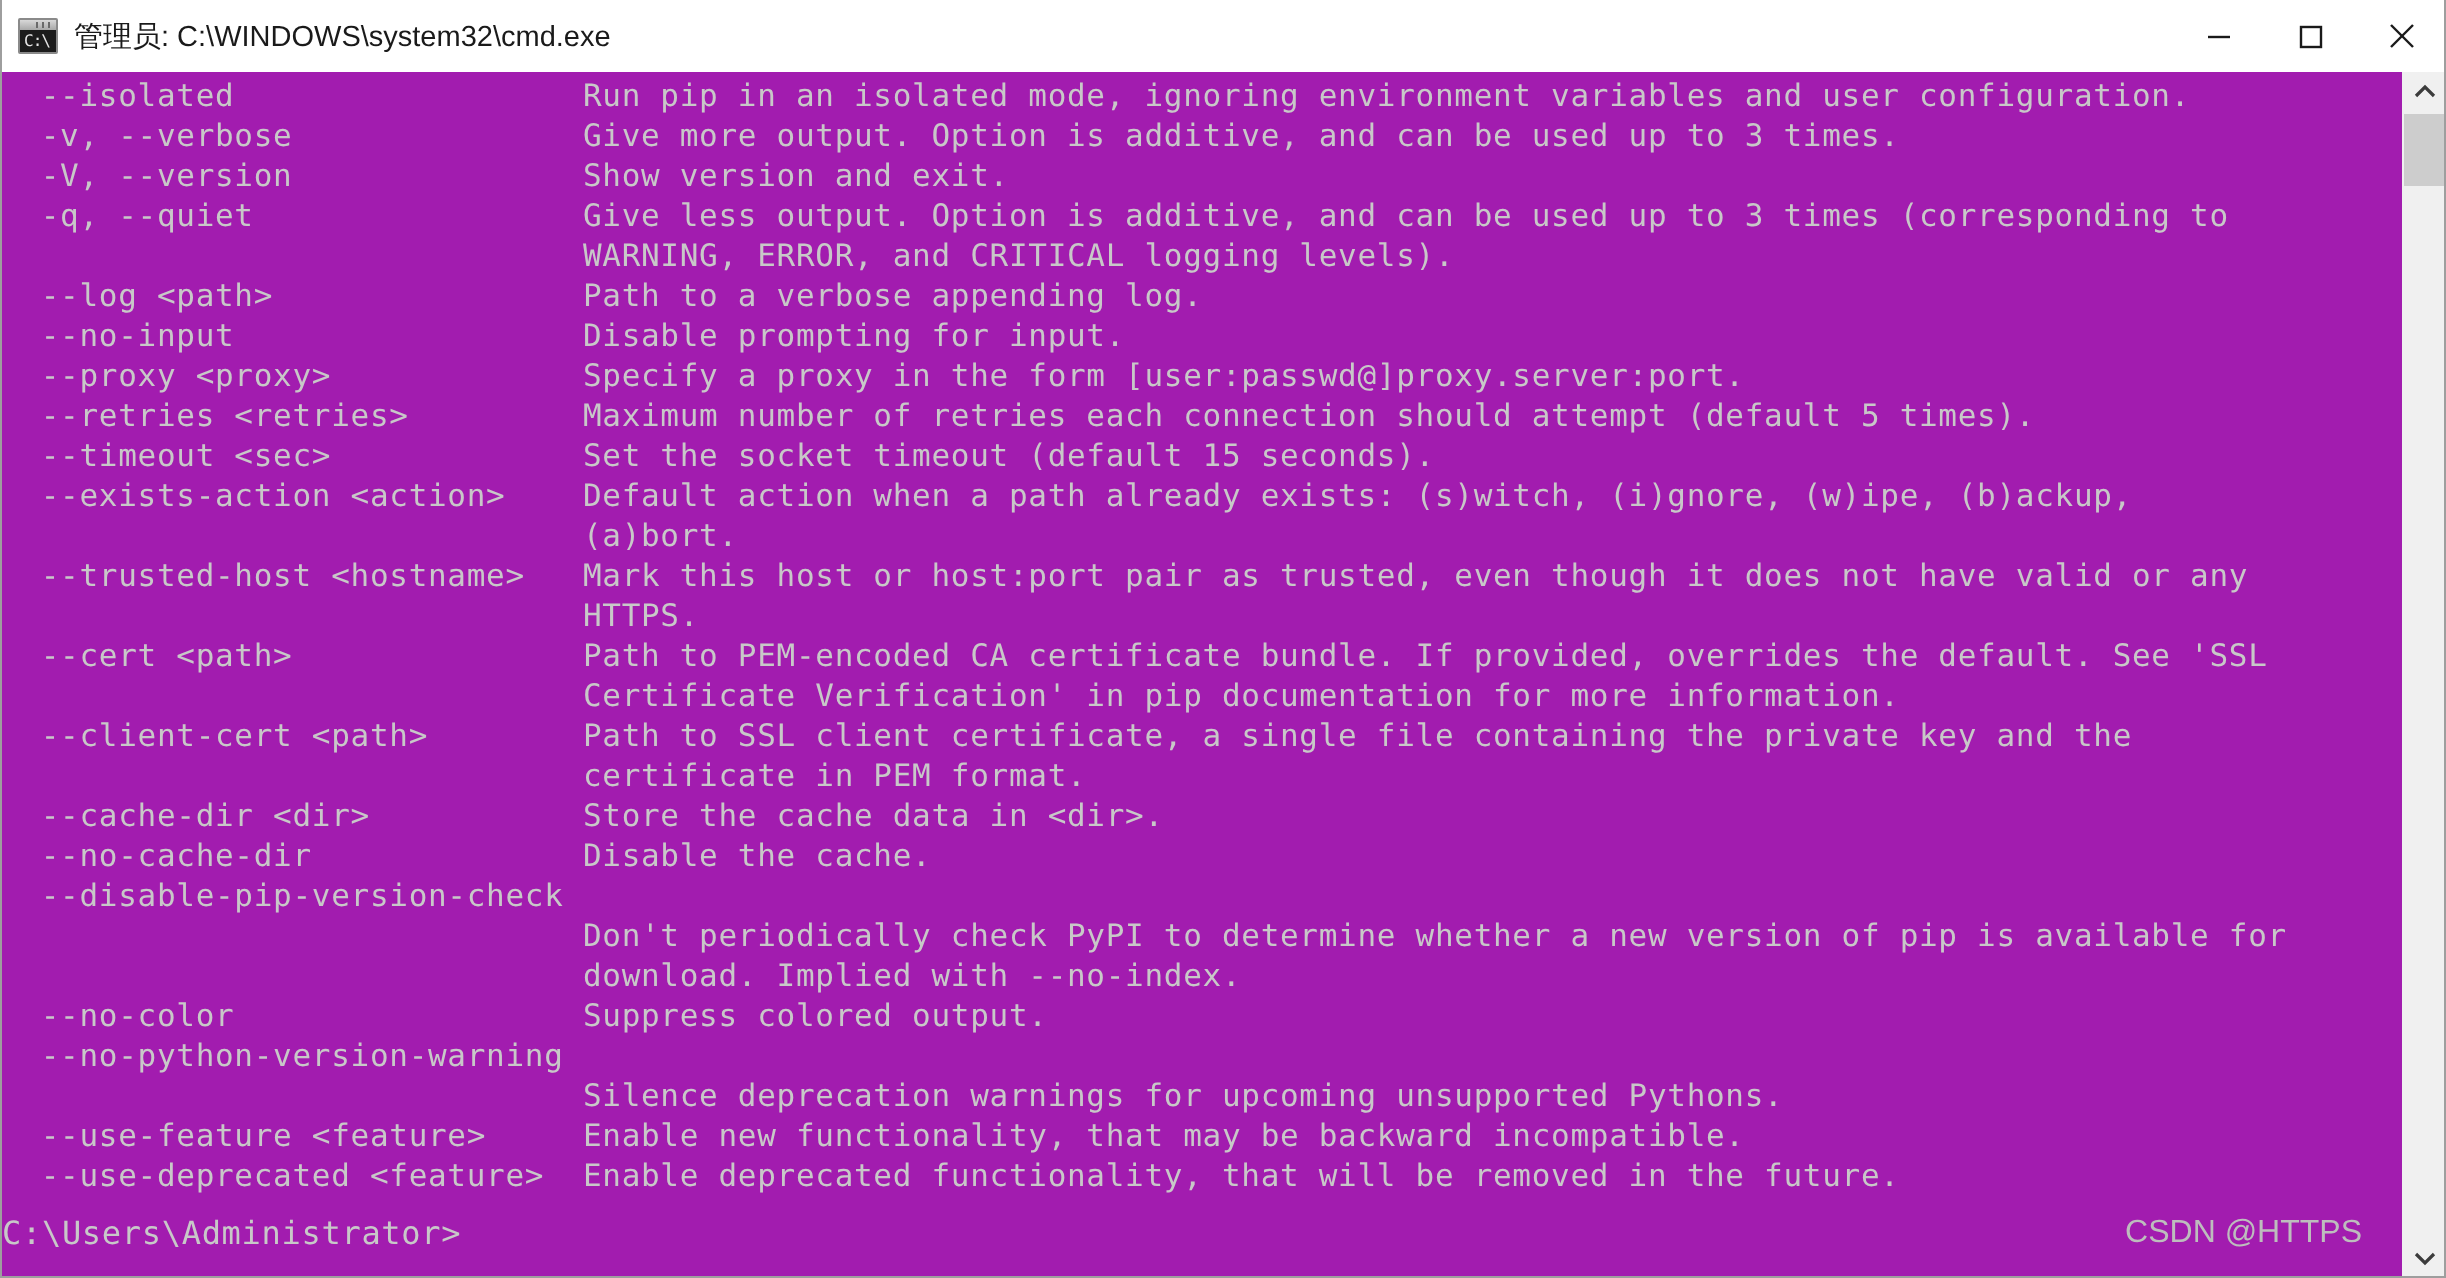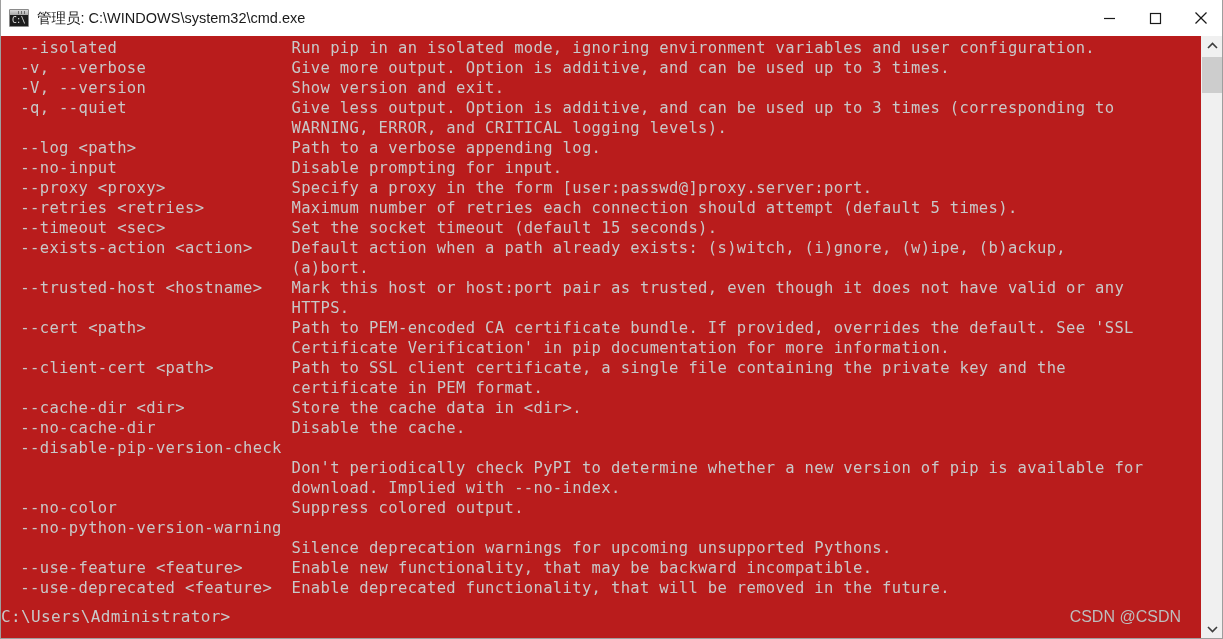--- a/index.html
+++ b/index.html
@@ -102,21 +102,21 @@
   }
   .win-btn svg { display: block; }
 
   
   #console {
     position: absolute;
     top: 36px;
     left: 0;
     width: 1202px;
     height: 602px;
-    background: #b91c1c;
+    background: #a21caf;
     overflow: hidden;
   }
   #console-text {
     position: absolute;
     top: 2px;
     left: 0;
     margin: 0;
     white-space: pre;
     font-family: "DejaVu Sans Mono", "Liberation Mono", monospace;
     font-size: 15.5px;
@@ -250,21 +250,21 @@
   --no-cache-dir              Disable the cache.
   --disable-pip-version-check
                               Don't periodically check PyPI to determine whether a new version of pip is available for
                               download. Implied with --no-index.
   --no-color                  Suppress colored output.
   --no-python-version-warning
                               Silence deprecation warnings for upcoming unsupported Pythons.
   --use-feature &lt;feature&gt;     Enable new functionality, that may be backward incompatible.
   --use-deprecated &lt;feature&gt;  Enable deprecated functionality, that will be removed in the future.</pre>
     <pre id="prompt-line"><span>C:\Users\Administrator&gt;</span><span id="cursor"></span></pre>
-    <div id="watermark">CSDN @CSDN</div>
+    <div id="watermark">CSDN @HTTPS</div>
   </div>
 
   <div id="scrollbar">
     <div class="sb-btn" id="sb-up">
       <svg width="11" height="8" viewBox="0 0 11 8">
         <polyline points="1,6 5.5,1.5 10,6" fill="none" stroke="#3c3c3c" stroke-width="1.6"></polyline>
       </svg>
     </div>
     <div id="sb-thumb"></div>
     <div id="sb-track-below"></div>

